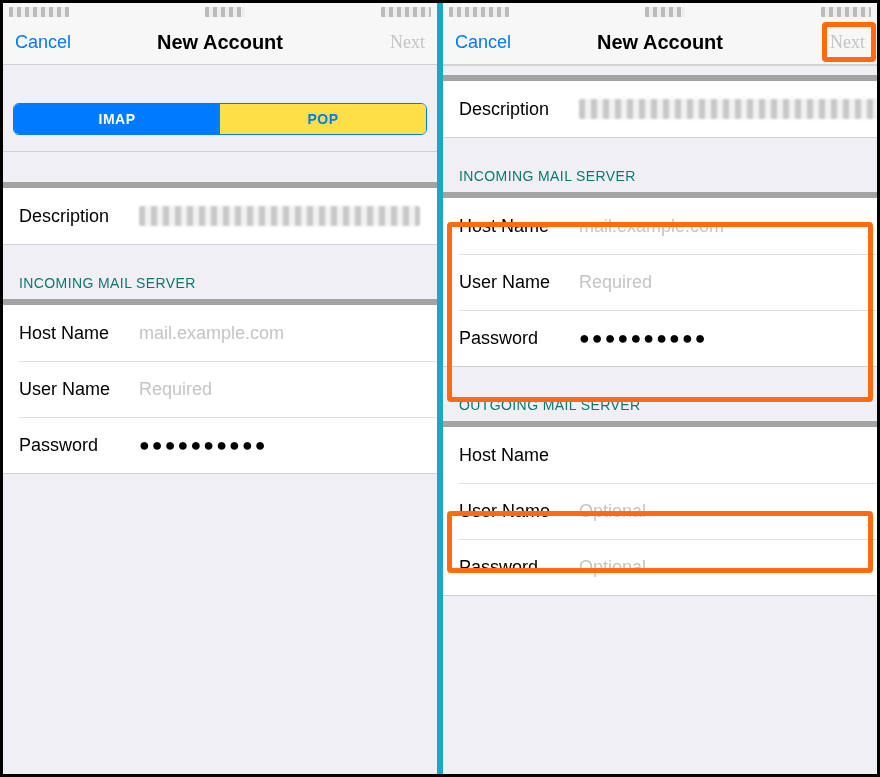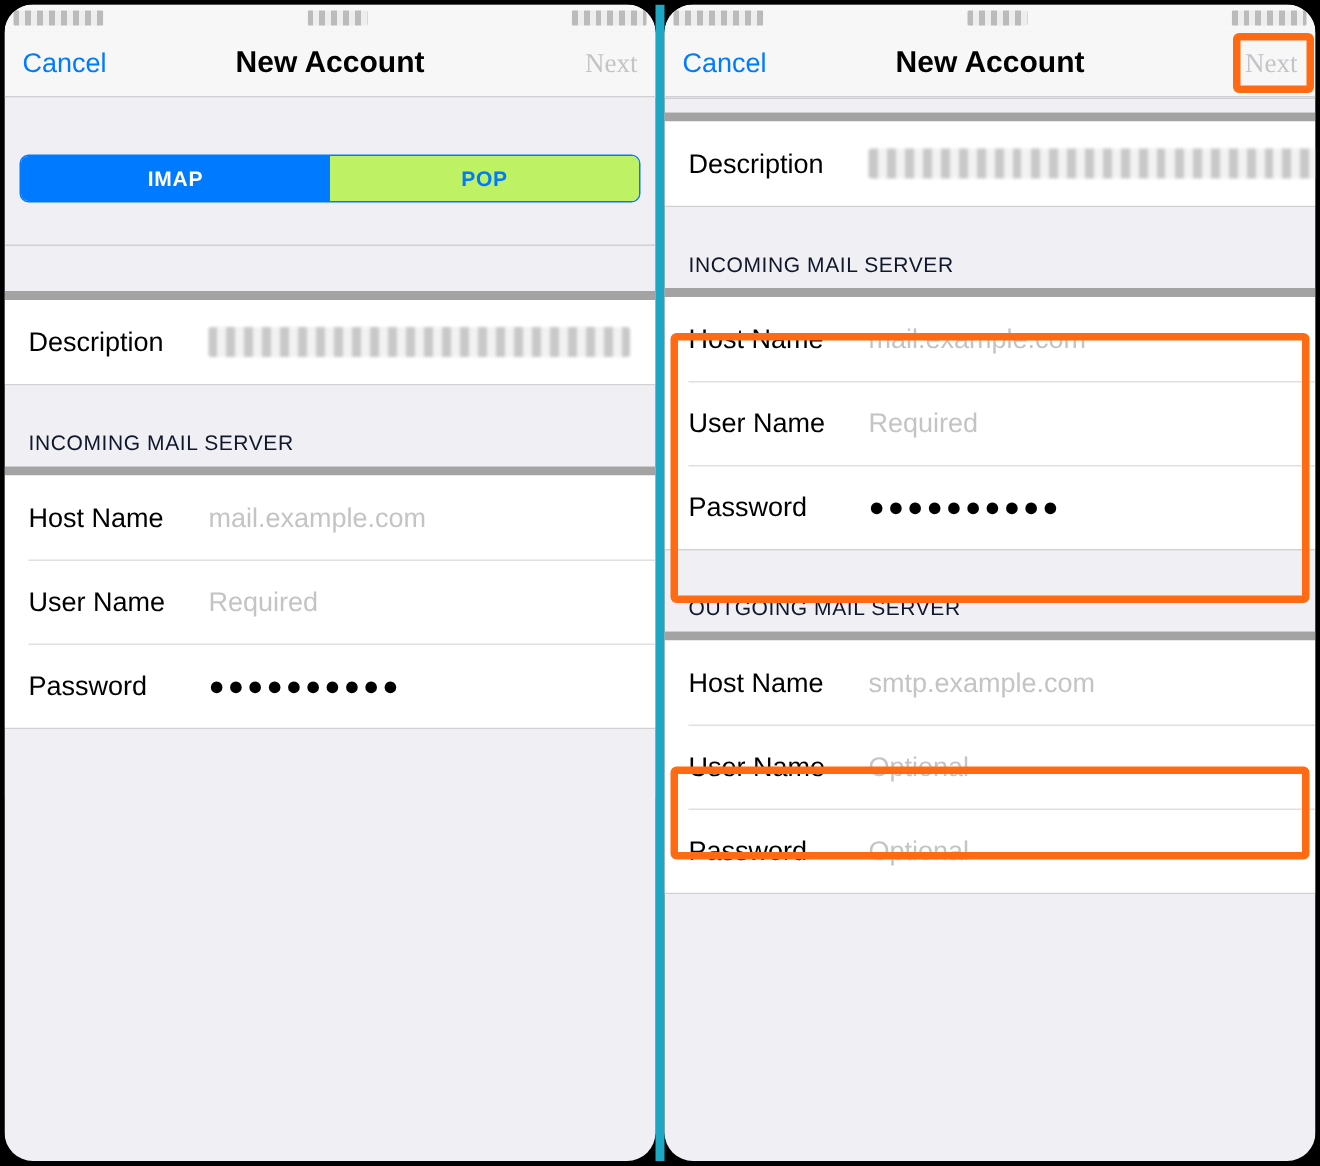--- a/index.html
+++ b/index.html
@@ -12,21 +12,20 @@
     overflow: hidden;
     border: 3px solid #000;
   }
   .phone {
     flex: 1;
     background: #efeff4;
     display: flex;
     flex-direction: column;
     position: relative;
     overflow: hidden;
-    border-radius: 19px;
   }
   .divider {
     width: 6px;
     background: #1ca7c4;
   }
   .statusbar {
     height: 18px;
     background: #f7f7f8;
     display: flex;
     align-items: center;
@@ -49,41 +48,41 @@
     justify-content: space-between;
     padding: 0 12px;
   }
   .nav-left, .nav-right { font-size: 18px; min-width: 60px; }
   .nav-left { color: #007aff; text-align: left; }
   .nav-right { text-align: right; }
   .nav-right.disabled { color: #c4c4c6; font-family: Liberation Serif, serif; }
   .nav-title { font-size: 20px; font-weight: 600; color: #000; }
   .seg-wrap {
     background: #efeff4;
-    padding: 38px 10px 28px 10px;
+    padding: 38px 10px 16px 10px;
     border-bottom: 1px solid #d1d1d4;
   }
   .seg {
     display: flex;
     border: 1.5px solid #007aff;
     border-radius: 6px;
     overflow: hidden;
     height: 32px;
   }
   .seg-item {
     flex: 1;
     display: flex;
     align-items: center;
     justify-content: center;
     font-size: 14px;
     letter-spacing: 0.5px;
     font-weight: 600;
   }
   .seg-item.active { background: #007aff; color: #fff; }
-  .seg-item.inactive { background: #bef264; color: #007aff; }
+  .seg-item.inactive { background: #fde047; color: #007aff; }
   .spacer { height: 30px; background: #efeff4; }
   .row-group { background: #fff; border-top: 6px solid #a3a3a3; border-bottom: 1px solid #d1d1d4; }
   .row {
     display: flex;
     align-items: center;
     height: 56px;
     padding: 0 16px;
     background: #fff;
     position: relative;
   }
@@ -110,21 +109,21 @@
   .row-value.filled { color: #000; letter-spacing: 2px; }
   .row-value.blurred {
     height: 20px;
     background: repeating-linear-gradient(90deg,#c8c8c8 0 6px,#f2f2f2 6px 12px);
     border-radius: 2px;
     filter: blur(1px);
   }
   .section-header {
     font-size: 14px;
     letter-spacing: 0.4px;
-    color: #0f172a;
+    color: #0f766e;
     padding: 30px 16px 8px 16px;
     background: #efeff4;
     text-transform: uppercase;
   }
   .tiny-gap { height: 10px; background: #efeff4; border-top: 1px solid #d1d1d4;}
   .highlight-box {
     position: absolute;
     border: 5px solid #ff6a13;
     border-radius: 4px;
     pointer-events: none;
@@ -216,21 +215,20 @@
       </div>
       <div class="row">
         <div class="row-label">Password</div>
         <div class="row-value filled">●●●●●●●●●●</div>
       </div>
     </div>
     <div class="section-header">OUTGOING MAIL SERVER</div>
     <div class="row-group">
       <div class="row" style="position:relative">
         <div class="row-label">Host Name</div>
-        <div class="row-value">smtp.example.com</div>
       </div>
       <div class="row">
         <div class="row-label">User Name</div>
         <div class="row-value">Optional</div>
       </div>
       <div class="row">
         <div class="row-label">Password</div>
         <div class="row-value">Optional</div>
       </div>
     </div>

